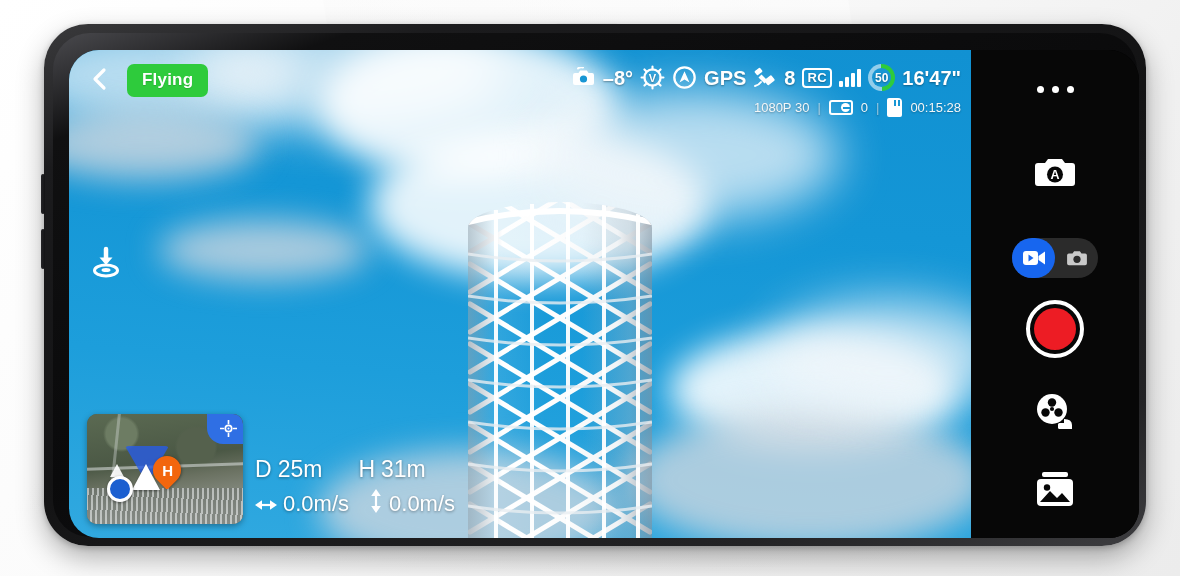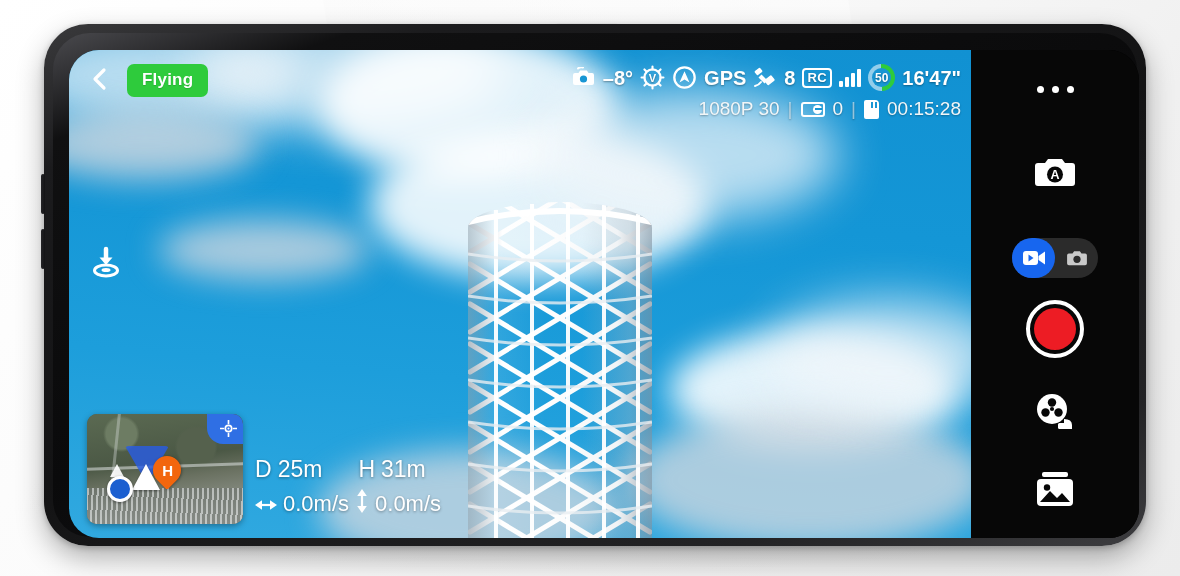--- a/index.html
+++ b/index.html
@@ -192,21 +192,21 @@
     position: relative; z-index: 2;
     font-size: 12px; font-weight: bold; color: #fff;
     line-height: 1;
   }
 
   #status-bar-2 {
     right: 10px; top: 48px;
     display: flex;
     align-items: center;
     gap: 8px;
-    font-size: 19px;
+    font-size: 13px;
     font-weight: normal;
     color: #f2f6f8;
     text-shadow: 0 1px 2px rgba(0,0,0,.30);
     white-space: nowrap;
     text-align: center;
   }
   .divider-pipe { color: rgba(255,255,255,.55); font-weight: 300; }
 
   .ev-icon {
     width: 24px; height: 15px;
@@ -339,21 +339,21 @@
     left: 186px; top: 406px;
     color:#fff;
     text-shadow: 0 1px 3px rgba(0,0,0,.40);
   }
   #telemetry .row1 {
     display:flex; gap: 36px;
     font-size: 23px; font-weight: 500;
     margin-bottom: 6px;
   }
   #telemetry .row2 {
-    display:flex; gap: 6px; 
+    display:flex; gap: 20px; 
     font-size: 23px; font-weight: 500;
   }
   #telemetry .tgroup { display:flex; align-items:center; gap:6px; }
   .unit-lbl { font-size: 22px; }
 
   
   #right-panel {
     position: absolute;
     left: 902px; top: 0;
     width: 168px; height: 488px;

